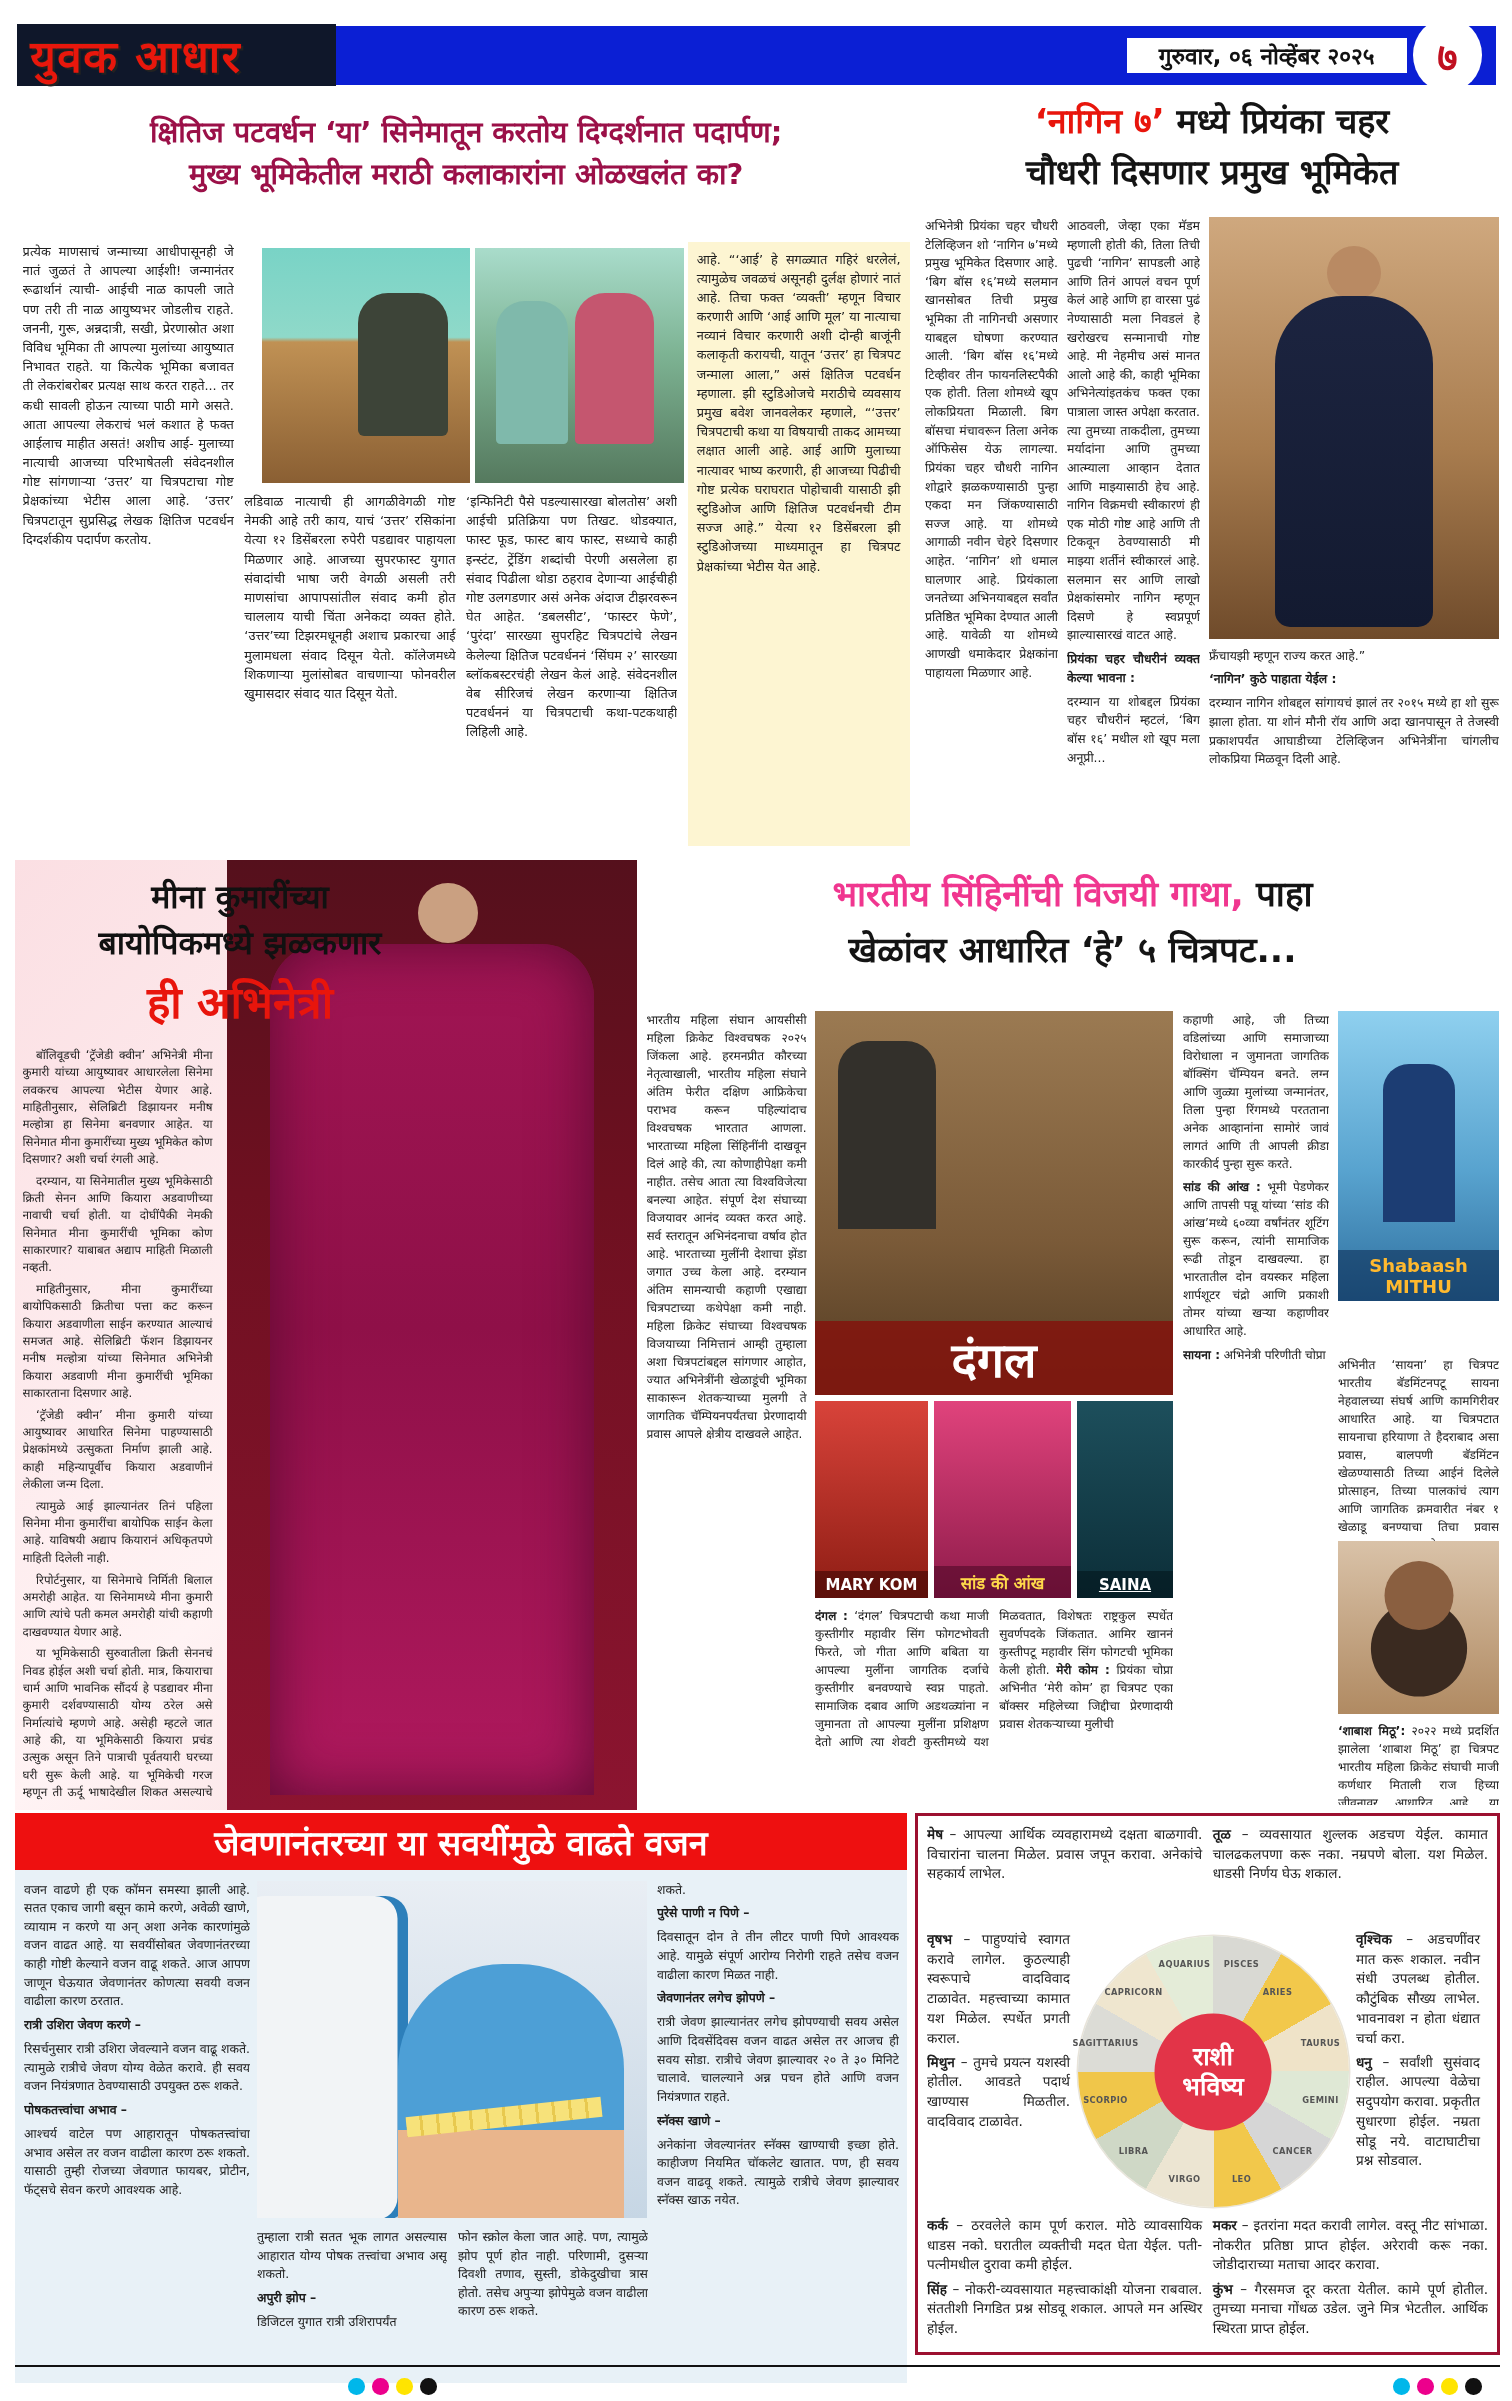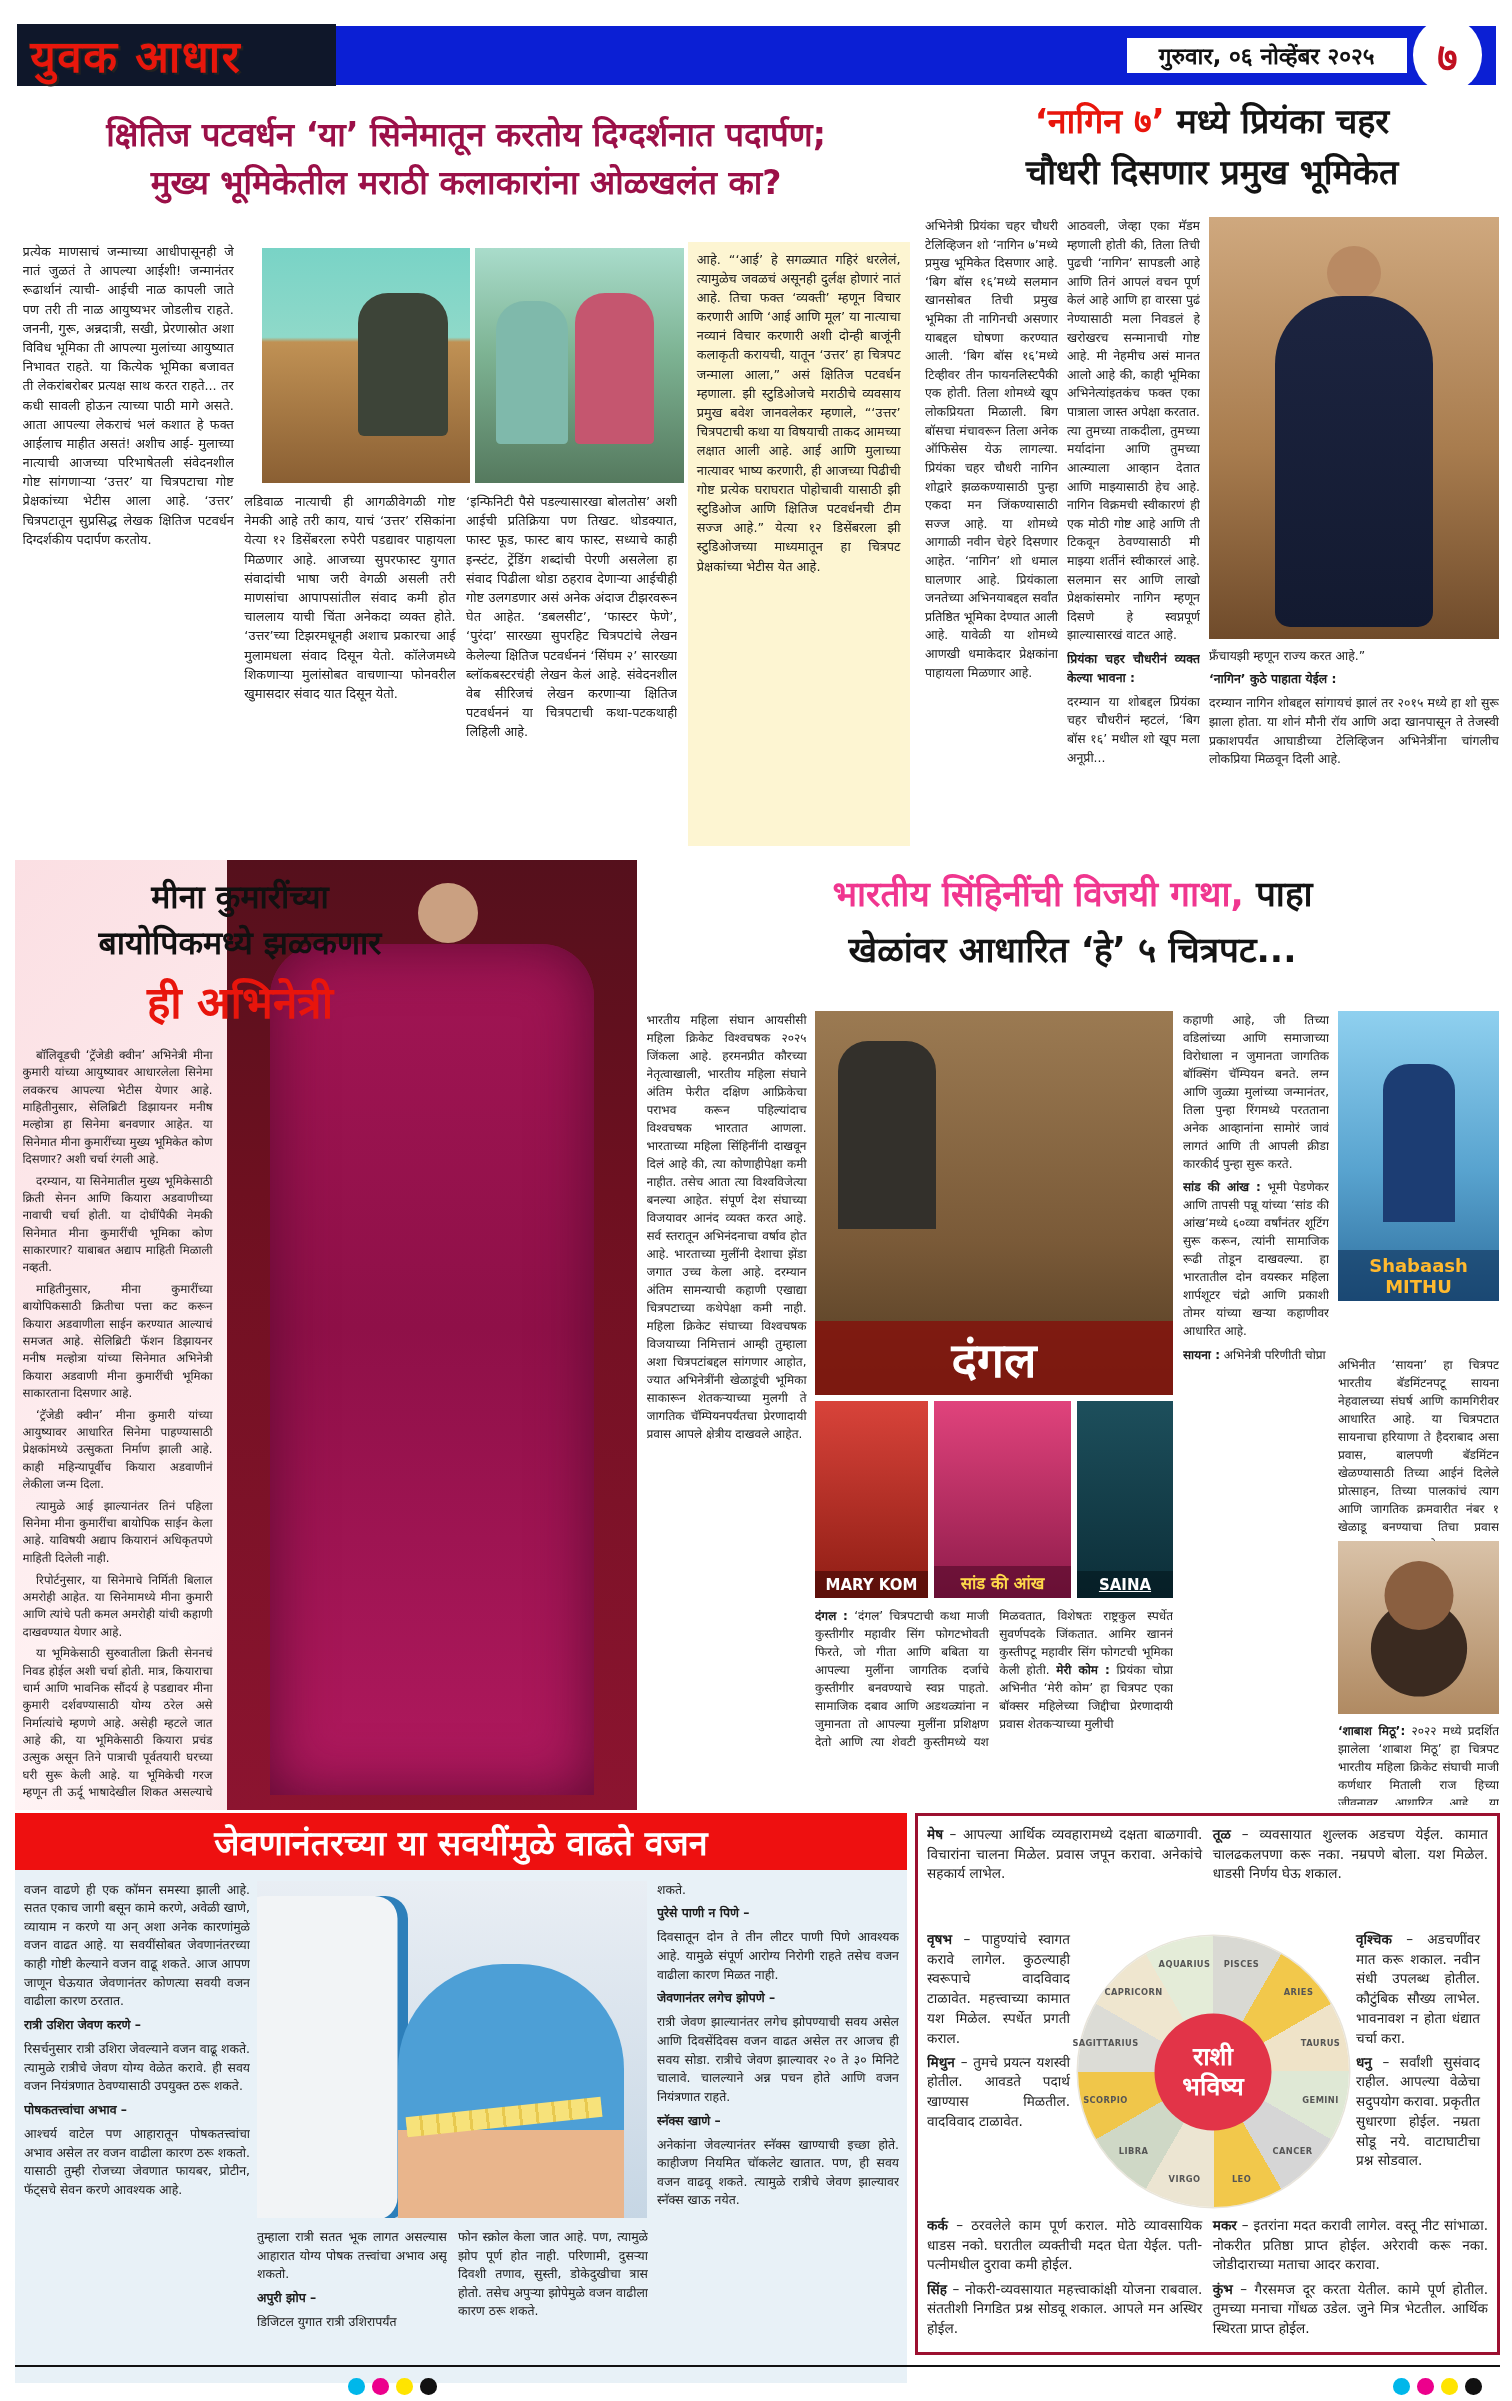--- a/index.html
+++ b/index.html
@@ -5,21 +5,21 @@
   html,body{margin:0;padding:0;background:#fff;}
   body{width:1512px;height:2401px;position:relative;font-family:"DejaVu Sans",sans-serif;color:#1d1d1d;}
   .abs{position:absolute;box-sizing:border-box;}
   
   .band{top:25.6px;left:16.6px;width:1479px;height:59px;background:#0b1fd4;}
   .logo-box{left:0;top:-1.5px;width:319px;height:62px;background:#0f172a;display:flex;align-items:center;padding-left:13.6px;}
   .logo-text{font-size:44px;font-weight:bold;color:#e8170c;text-shadow:2.3px 2.3px 0 #222,-0.8px -0.8px 0 #222;letter-spacing:1.5px;}
   .date-box{right:89px;top:12px;width:280px;height:35px;background:#fff;display:flex;align-items:center;justify-content:center;font-size:22.6px;font-weight:bold;color:#111;}
   .page-circle{right:13.6px;top:-7.5px;width:69px;height:74px;background:#fff;border-radius:50%;display:flex;align-items:center;justify-content:center;font-size:39px;font-weight:bold;color:#c01020;}
   
-  .a1-head{top:111px;left:22.6px;width:887px;text-align:center;color:#9b1048;font-weight:bold;font-size:33px;line-height:1.45;}
+  .a1-head{top:111px;left:22.6px;width:887px;text-align:center;color:#9b1048;font-weight:bold;font-size:29px;line-height:1.45;}
   .a1-body{top:242px;left:22.6px;width:887px;height:604px;display:grid;grid-template-columns:1fr 1fr 1fr 1.05fr;gap:10.5px;}
   .a1-body .col{font-size:12.8px;line-height:1.5;text-align:justify;overflow:hidden;}
   .pad-top{padding-top:250px;}
   .a1-photos{left:239px;top:6px;width:422px;height:235px;display:flex;gap:4.5px;background:#fff;}
   .ph{flex:1;position:relative;overflow:hidden;}
   .ph1{background:linear-gradient(180deg,#79d3c6 0%,#8fd9c9 38%,#c09154 40%,#8a5f33 100%);}
   .ph1::after{content:"";position:absolute;right:22.6px;top:45px;width:90px;height:143px;border-radius:30px 30px 6px 6px;background:#3d4438;}
   .ph2{background:linear-gradient(180deg,#a9dccb 0%,#7db393 45%,#55795e 100%);}
   .ph2::before{content:"";position:absolute;left:21px;top:53px;width:72px;height:143px;border-radius:29px 29px 4.5px 4.5px;background:#7fb9ab;}
   .ph2::after{content:"";position:absolute;right:30px;top:45px;width:79px;height:151px;border-radius:30px 30px 4.5px 4.5px;background:#c5566f;}
@@ -85,21 +85,21 @@
   
   .a6{top:1813px;left:915px;width:585px;height:542px;background:#fff;border:3.8px solid #9c1030;padding:9px 9px;}
   .a6 p{margin:0 0 4.5px 0;}
   .h-band1,.h-band3{display:grid;grid-template-columns:1fr 1fr;gap:10.5px;font-size:13.6px;line-height:1.45;text-align:justify;}
   .h-band1{height:105px;overflow:hidden;}
   .h-band3{height:119px;overflow:hidden;}
   .h-band2{height:286px;display:grid;grid-template-columns:143px 277px 124px;gap:4.5px;font-size:13.6px;line-height:1.45;text-align:justify;overflow:hidden;}
   .wheel{width:271px;height:271px;border-radius:50%;position:relative;margin:6px auto;background:conic-gradient(#d9d9d3 0 30deg,#f2c84b 30deg 60deg,#efe3c8 60deg 90deg,#dfe8d5 90deg 120deg,#d6d6d6 120deg 150deg,#f2c84b 150deg 180deg,#ece5d2 180deg 210deg,#cfd8c6 210deg 240deg,#f0c64a 240deg 270deg,#dcdcd6 270deg 300deg,#efe6cf 300deg 330deg,#e4ecd8 330deg 360deg);box-shadow:0 0 0 1.5px #e8e4da;}
   .wheel-center{position:absolute;left:50%;top:50%;transform:translate(-50%,-50%);width:117px;height:117px;border-radius:50%;background:#e23448;color:#fff;display:flex;flex-direction:column;align-items:center;justify-content:center;font-weight:bold;font-size:25px;line-height:1.2;text-align:center;}
   .zl{position:absolute;transform:translate(-50%,-50%);font-size:8.3px;font-weight:bold;color:#555;letter-spacing:0.4px;}
-  .z1{left:107px;top:28px;}.z2{left:164px;top:28px;}.z3{left:221px;top:56px;}.z4{left:243px;top:107px;}
+  .z1{left:107px;top:28px;}.z2{left:164px;top:28px;}.z3{left:200px;top:56px;}.z4{left:243px;top:107px;}
   .z5{left:243px;top:164px;}.z6{left:215px;top:215px;}.z7{left:164px;top:243px;}.z8{left:107px;top:243px;}
   .z9{left:56px;top:215px;}.z10{left:28px;top:164px;}.z11{left:28px;top:107px;}.z12{left:56px;top:56px;}
   
   .bottom-rule{top:2365px;left:15px;width:1485px;height:2.3px;background:#111;}
   .reg{display:flex;gap:7.5px;}
   .reg span{width:16.6px;height:16.6px;border-radius:50%;display:block;}
   .reg-left{top:2378px;left:348px;}
   .reg-right{top:2378px;right:30px;}
   .c-c{background:#00b7ea;}.c-m{background:#ec008c;}.c-y{background:#ffe400;}.c-k{background:#111;}
   p.body-p{margin:0 0 5.3px 0;}

